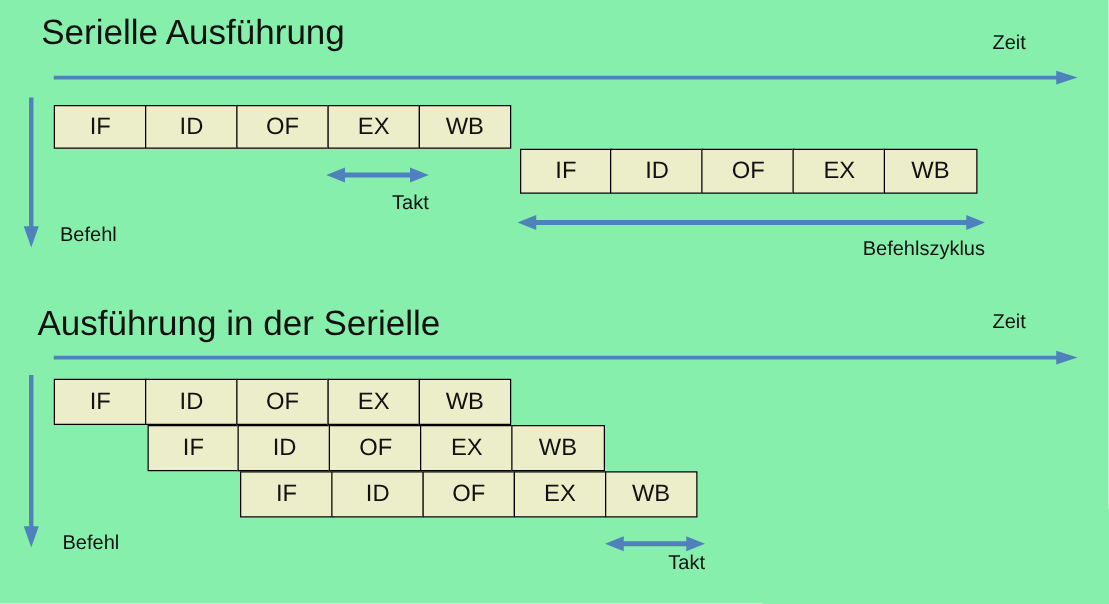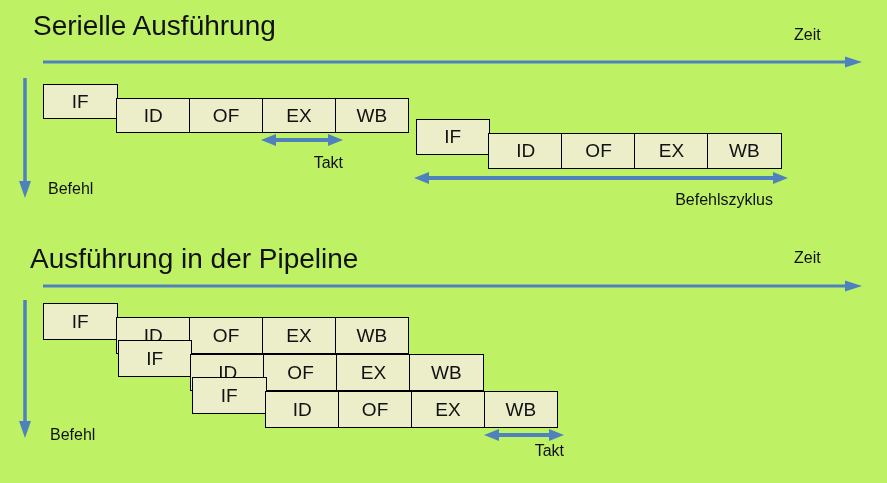--- a/index.html
+++ b/index.html
@@ -1,21 +1,21 @@
 <!DOCTYPE html>
 <html style="--accent: #4F81BD; --box-fill: #EBEEC8; --box-border: #000000; --text: #000000;"><head>
 <meta charset="utf-8">
 <style>
   
   html, body { margin: 0; padding: 0; background: #ffffff; }
   #canvas {
     position: relative;
     width: 887px;
     height: 483px;
-    background: #bef264;
+    background: #86efac;
     font-family: "Liberation Sans", sans-serif;
     color: var(--text, #000);
     overflow: hidden;
   }
   .abs { position: absolute; }
   .title {
     font-size: 28px;
     line-height: 1.1;
     color: #111;
     white-space: nowrap;
@@ -34,21 +34,21 @@
     height: 100%;
     border: 1.6px solid var(--box-border, #000);
     background: var(--box-fill, #EBEEC8);
     display: flex;
     align-items: center;
     justify-content: center;
     font-size: 19px;
     color: #111;
     text-align: center;
   }
-  .stage-cell + .stage-cell { margin-left: -1.6px; margin-top: 14px; }
+  .stage-cell + .stage-cell { margin-left: -1.6px; }
   svg { display: block; overflow: visible; }
 </style>
 </head>
 <body>
 
 <div id="canvas">
 
   <div>
     <div class="abs title" style="left:33px; top:11px">Serielle Ausführung</div>
 
@@ -87,25 +87,25 @@
       <polygon points="0,8 15,2 15,14" fill="var(--accent)"></polygon>
       <polygon points="82,8 67,2 67,14" fill="var(--accent)"></polygon>
     </svg>
     <div class="abs label center" style="left:261px; top:154px; width:82px">Takt</div>
 
     <svg class="abs" style="left:414px; top:170px" width="374" height="16">
       <line x1="13" y1="8" x2="361" y2="8" stroke="var(--accent)" stroke-width="4"></line>
       <polygon points="0,8 15,2 15,14" fill="var(--accent)"></polygon>
       <polygon points="374,8 359,2 359,14" fill="var(--accent)"></polygon>
     </svg>
-    <div class="abs label center" style="left:399px; top:191px; width:374px">Befehlszyklus</div>
+    <div class="abs label center" style="left:414px; top:191px; width:374px">Befehlszyklus</div>
   </div>
 
   <div>
-    <div class="abs title" style="left:30px; top:244px">Ausführung in der Pipeline</div>
+    <div class="abs title" style="left:30px; top:244px">Ausführung in der Serielle</div>
 
     <div class="abs label" style="left:794px; top:249px">Zeit</div>
 
     <svg class="abs" style="left:43px; top:278px" width="819" height="16">
       <line x1="0" y1="8" x2="804" y2="8" stroke="var(--accent)" stroke-width="3"></line>
       <polygon points="819,8 802,2.5 802,13.5" fill="var(--accent)"></polygon>
     </svg>
 
     <svg class="abs" style="left:17px; top:300px" width="16" height="138">
       <line x1="8" y1="0" x2="8" y2="123" stroke="var(--accent)" stroke-width="3.5"></line>

